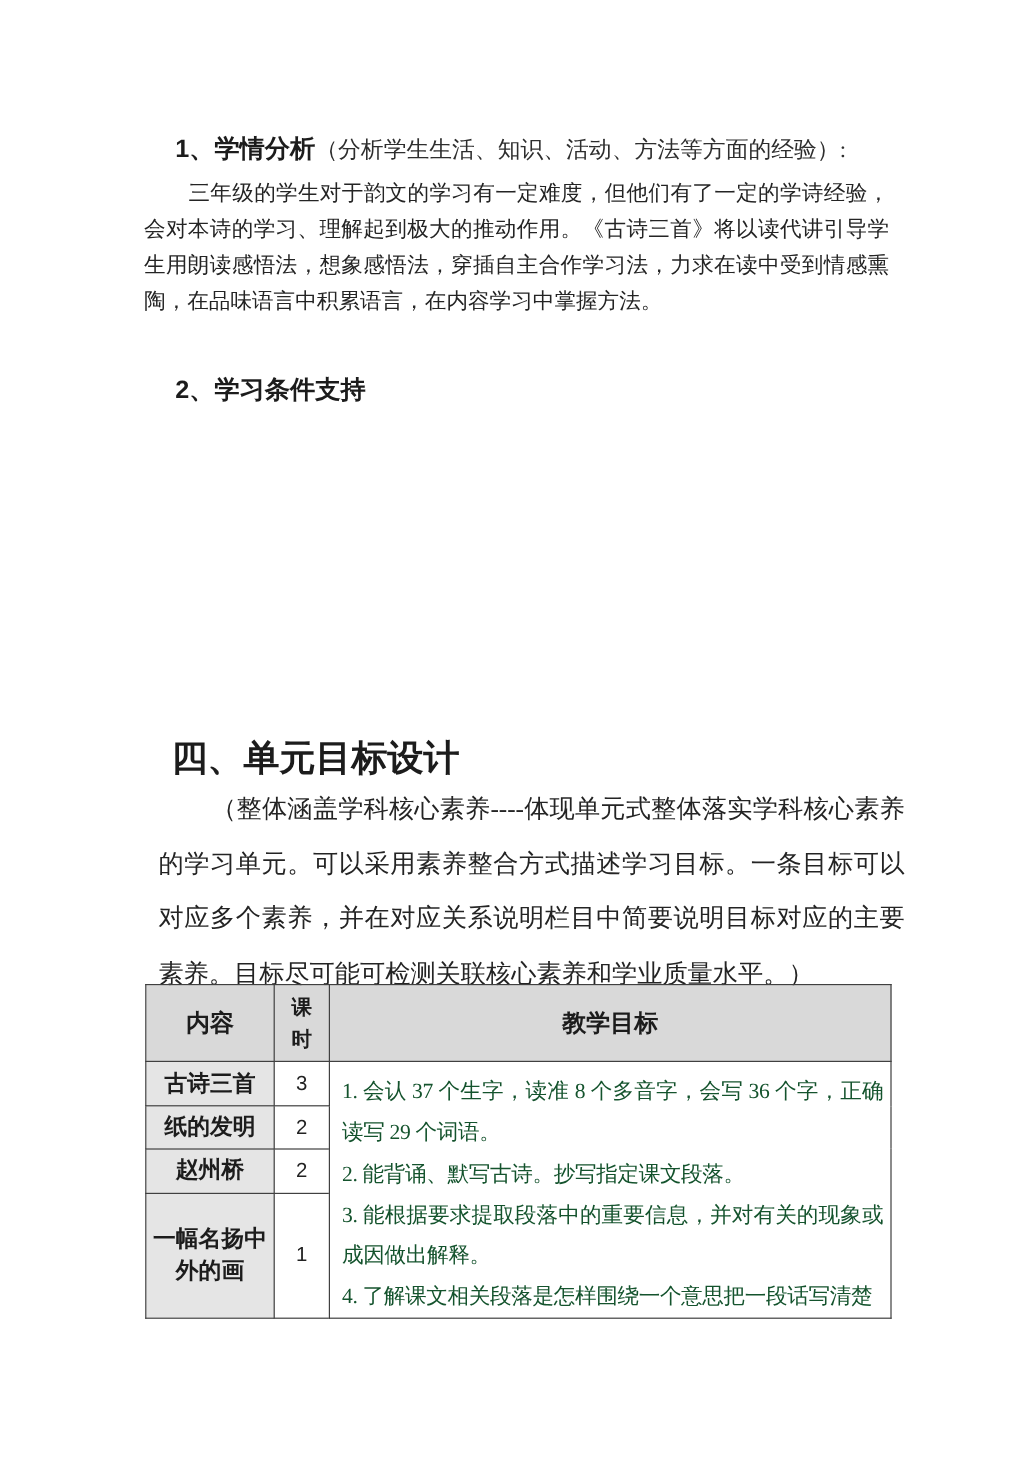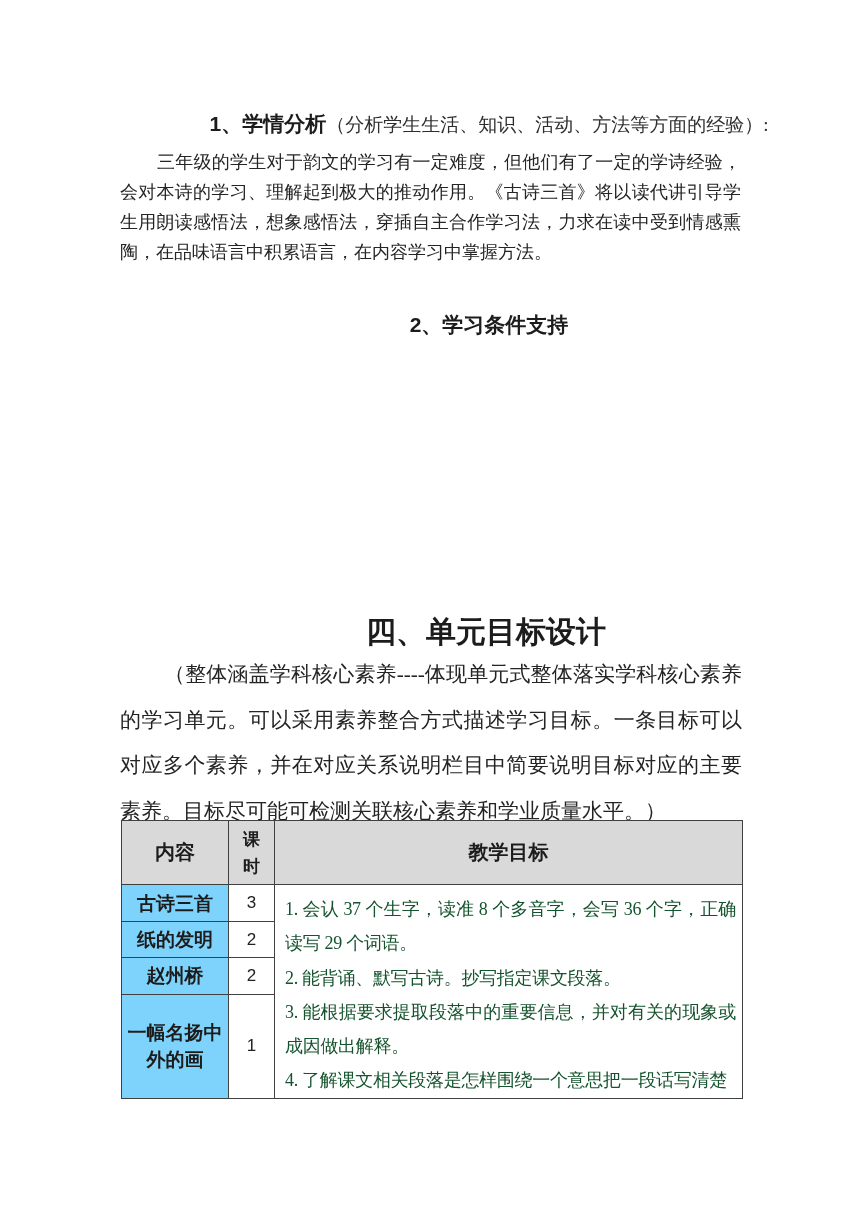--- a/index.html
+++ b/index.html
@@ -8,23 +8,22 @@
     background: #ffffff;
     font-family: "Liberation Serif", "DejaVu Serif", serif;
   }
   .page {
     position: relative;
     width: 860px; height: 1216px;
     background: #ffffff;
     overflow: hidden;
   }
   .sec-title {
-    position: absolute; left: 122px; width: 660px;
+    position: absolute; left: 109px; width: 660px;
     white-space: nowrap;
-    text-align: center;
   }
   .t-bold {
     font-family: "Liberation Sans", "DejaVu Sans", sans-serif;
     font-weight: bold; font-size: 21px; color: #1c1c1c;
   }
   .t-note {
     font-family: "Liberation Serif", "DejaVu Serif", serif;
     font-weight: normal; font-size: 19px; color: #2e2e2e;
   }
   #sec1-title { top: 110px; padding-left: 37px; }
@@ -36,21 +35,21 @@
     position: absolute; left: 120px; width: 621px;
     font-family: Liberation Mono, monospace;
     font-size: 18px; line-height: 30px;
     text-align: justify; text-indent: 37px;
     color: #242424;
   }
   #para1 { top: 148px; }
   #para2 { top: 374px; }
 
   .kai-para {
-    position: absolute; left: 120px; width: 622px;
+    position: absolute; left: 132px; width: 622px;
     font-family: "Liberation Serif", "DejaVu Serif", serif;
     font-size: 21px; line-height: 45.5px;
     text-align: justify; text-indent: 44px;
     color: #242424;
   }
   #para-note { top: 652px; }
 
   table.goals-table {
     position: absolute; left: 121px; top: 820px;
     border-collapse: collapse; table-layout: fixed;
@@ -66,21 +65,21 @@
   col.col-content { width: 107px; }
   col.col-hours   { width: 46px; }
   col.col-goals   { width: 468px; }
   tr.hdr { height: 64px; }
   tr.r-a { height: 36px; }
   tr.r-b { height: 34px; }
   tr.r-c { height: 36px; }
   tr.r-d { height: 100px; }
   th.th-hours span { display: inline-block; width: 1.15em; line-height: 27px; font-size: 17px; }
   td.c-label {
-    background: #7dd3fc;
+    background: #e5e5e5;
     font-family: "Liberation Sans", "DejaVu Sans", sans-serif;
     font-weight: bold; font-size: 19px; color: #1c1c1c;
     text-align: center; vertical-align: middle;
     line-height: 27px; padding: 0 2px;
   }
   td.c-hours {
     background: #ffffff;
     font-family: "Liberation Sans", "DejaVu Sans", sans-serif;
     font-size: 17px; color: #222222;
     text-align: center; vertical-align: middle;

